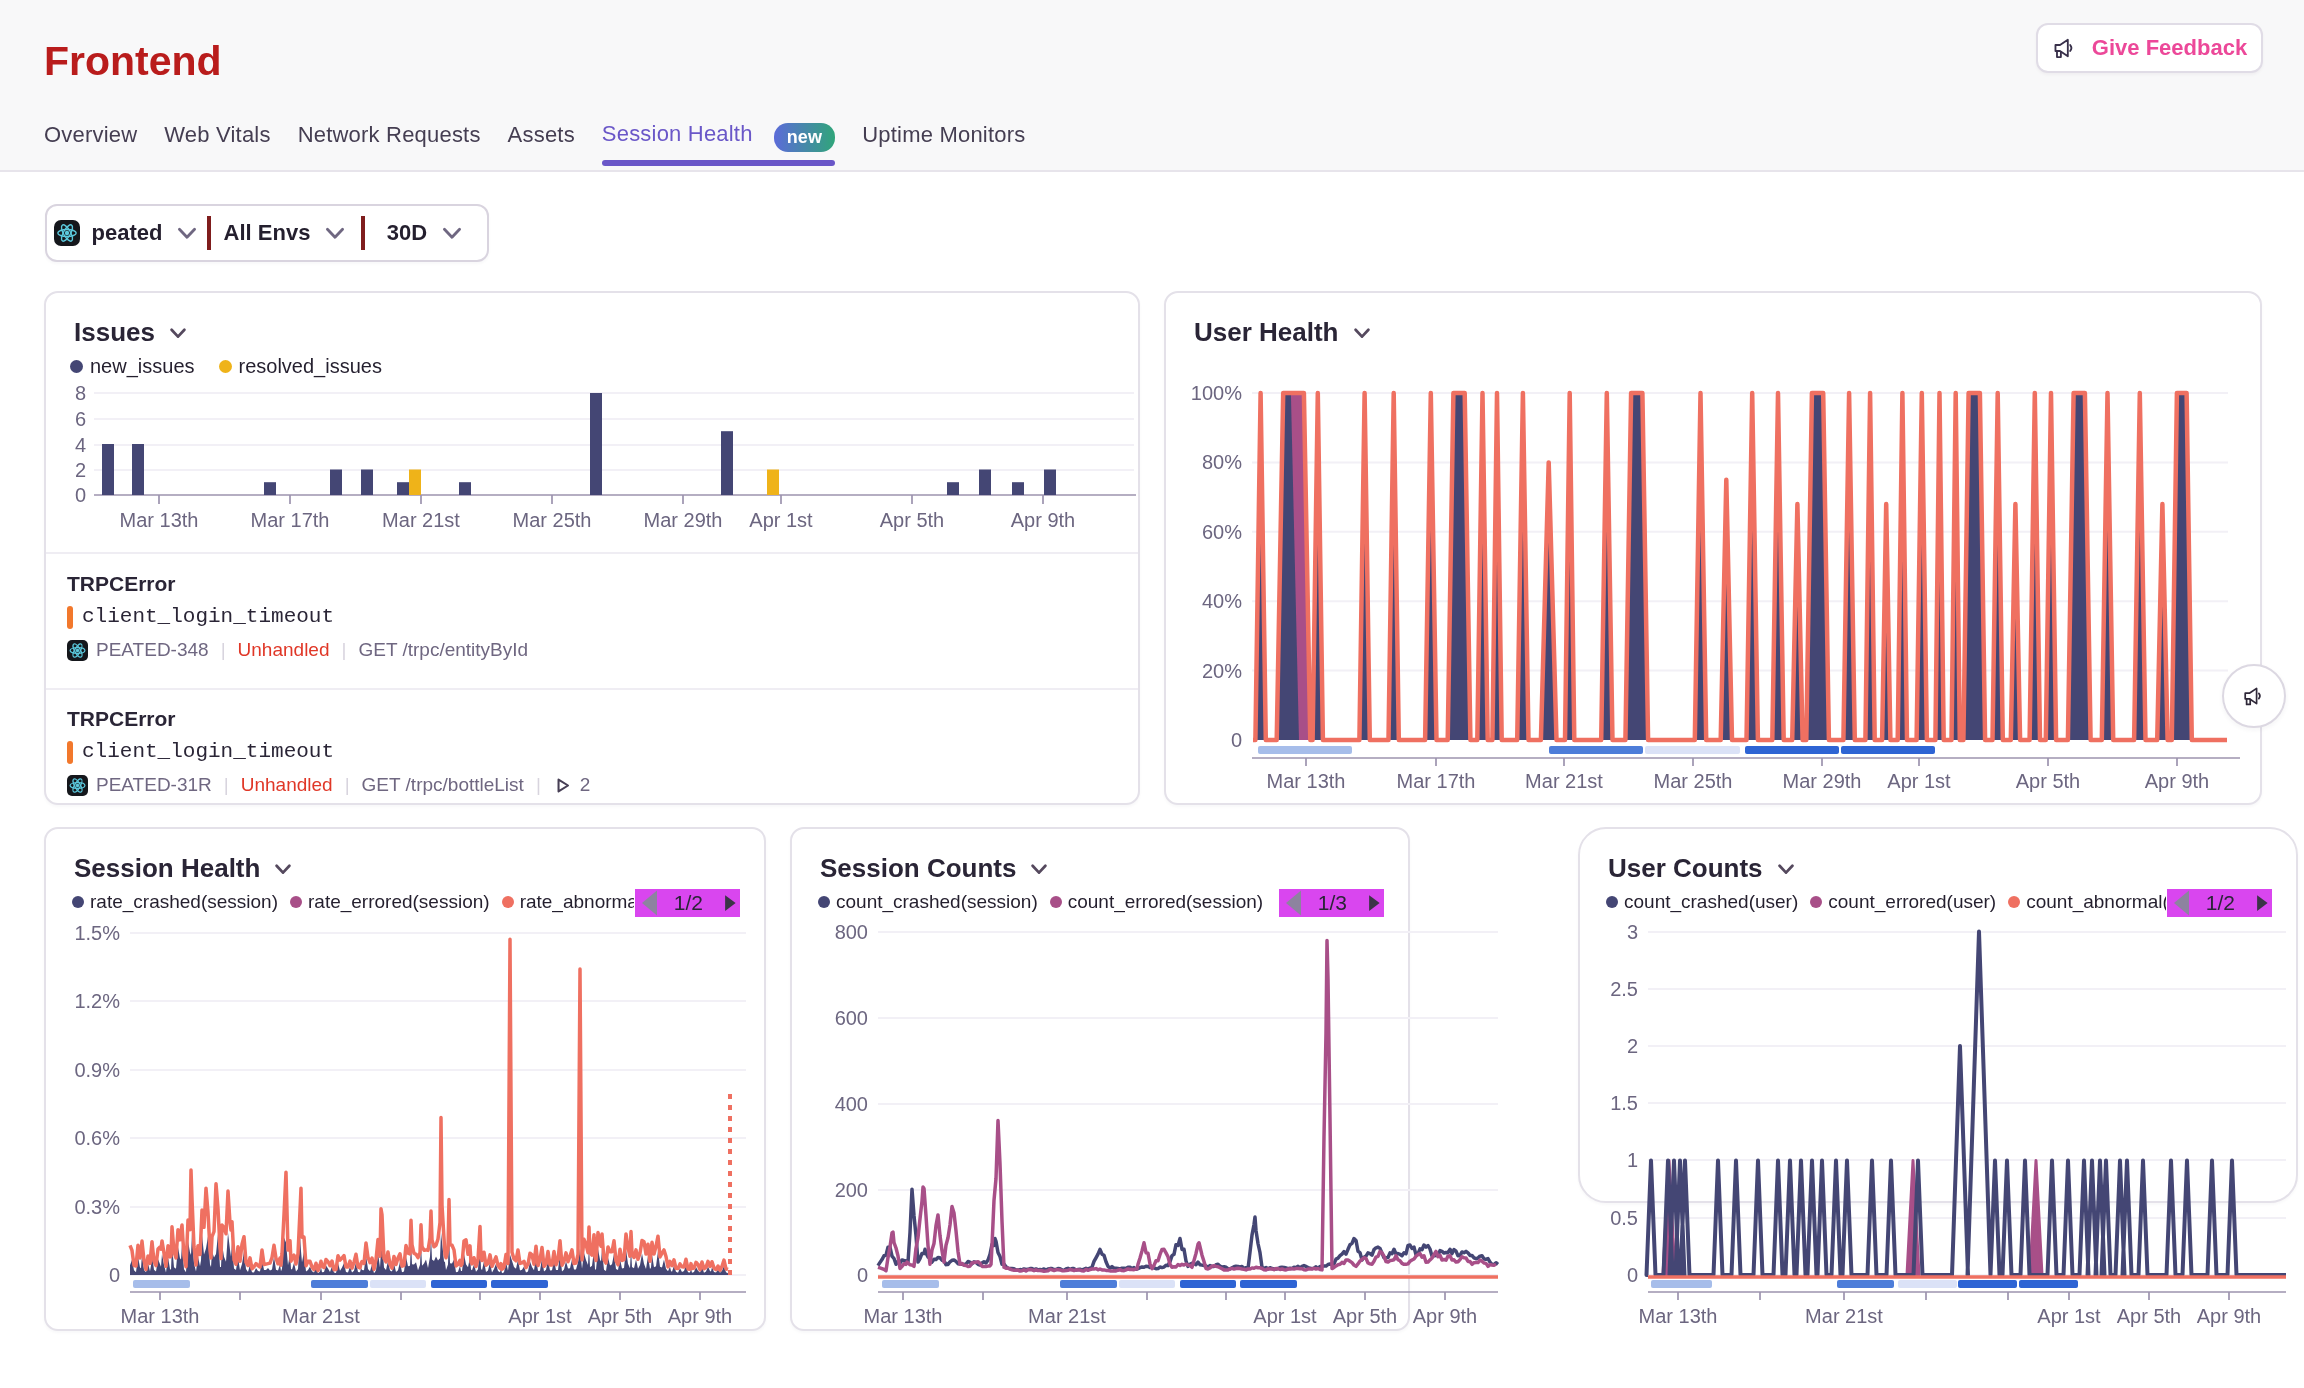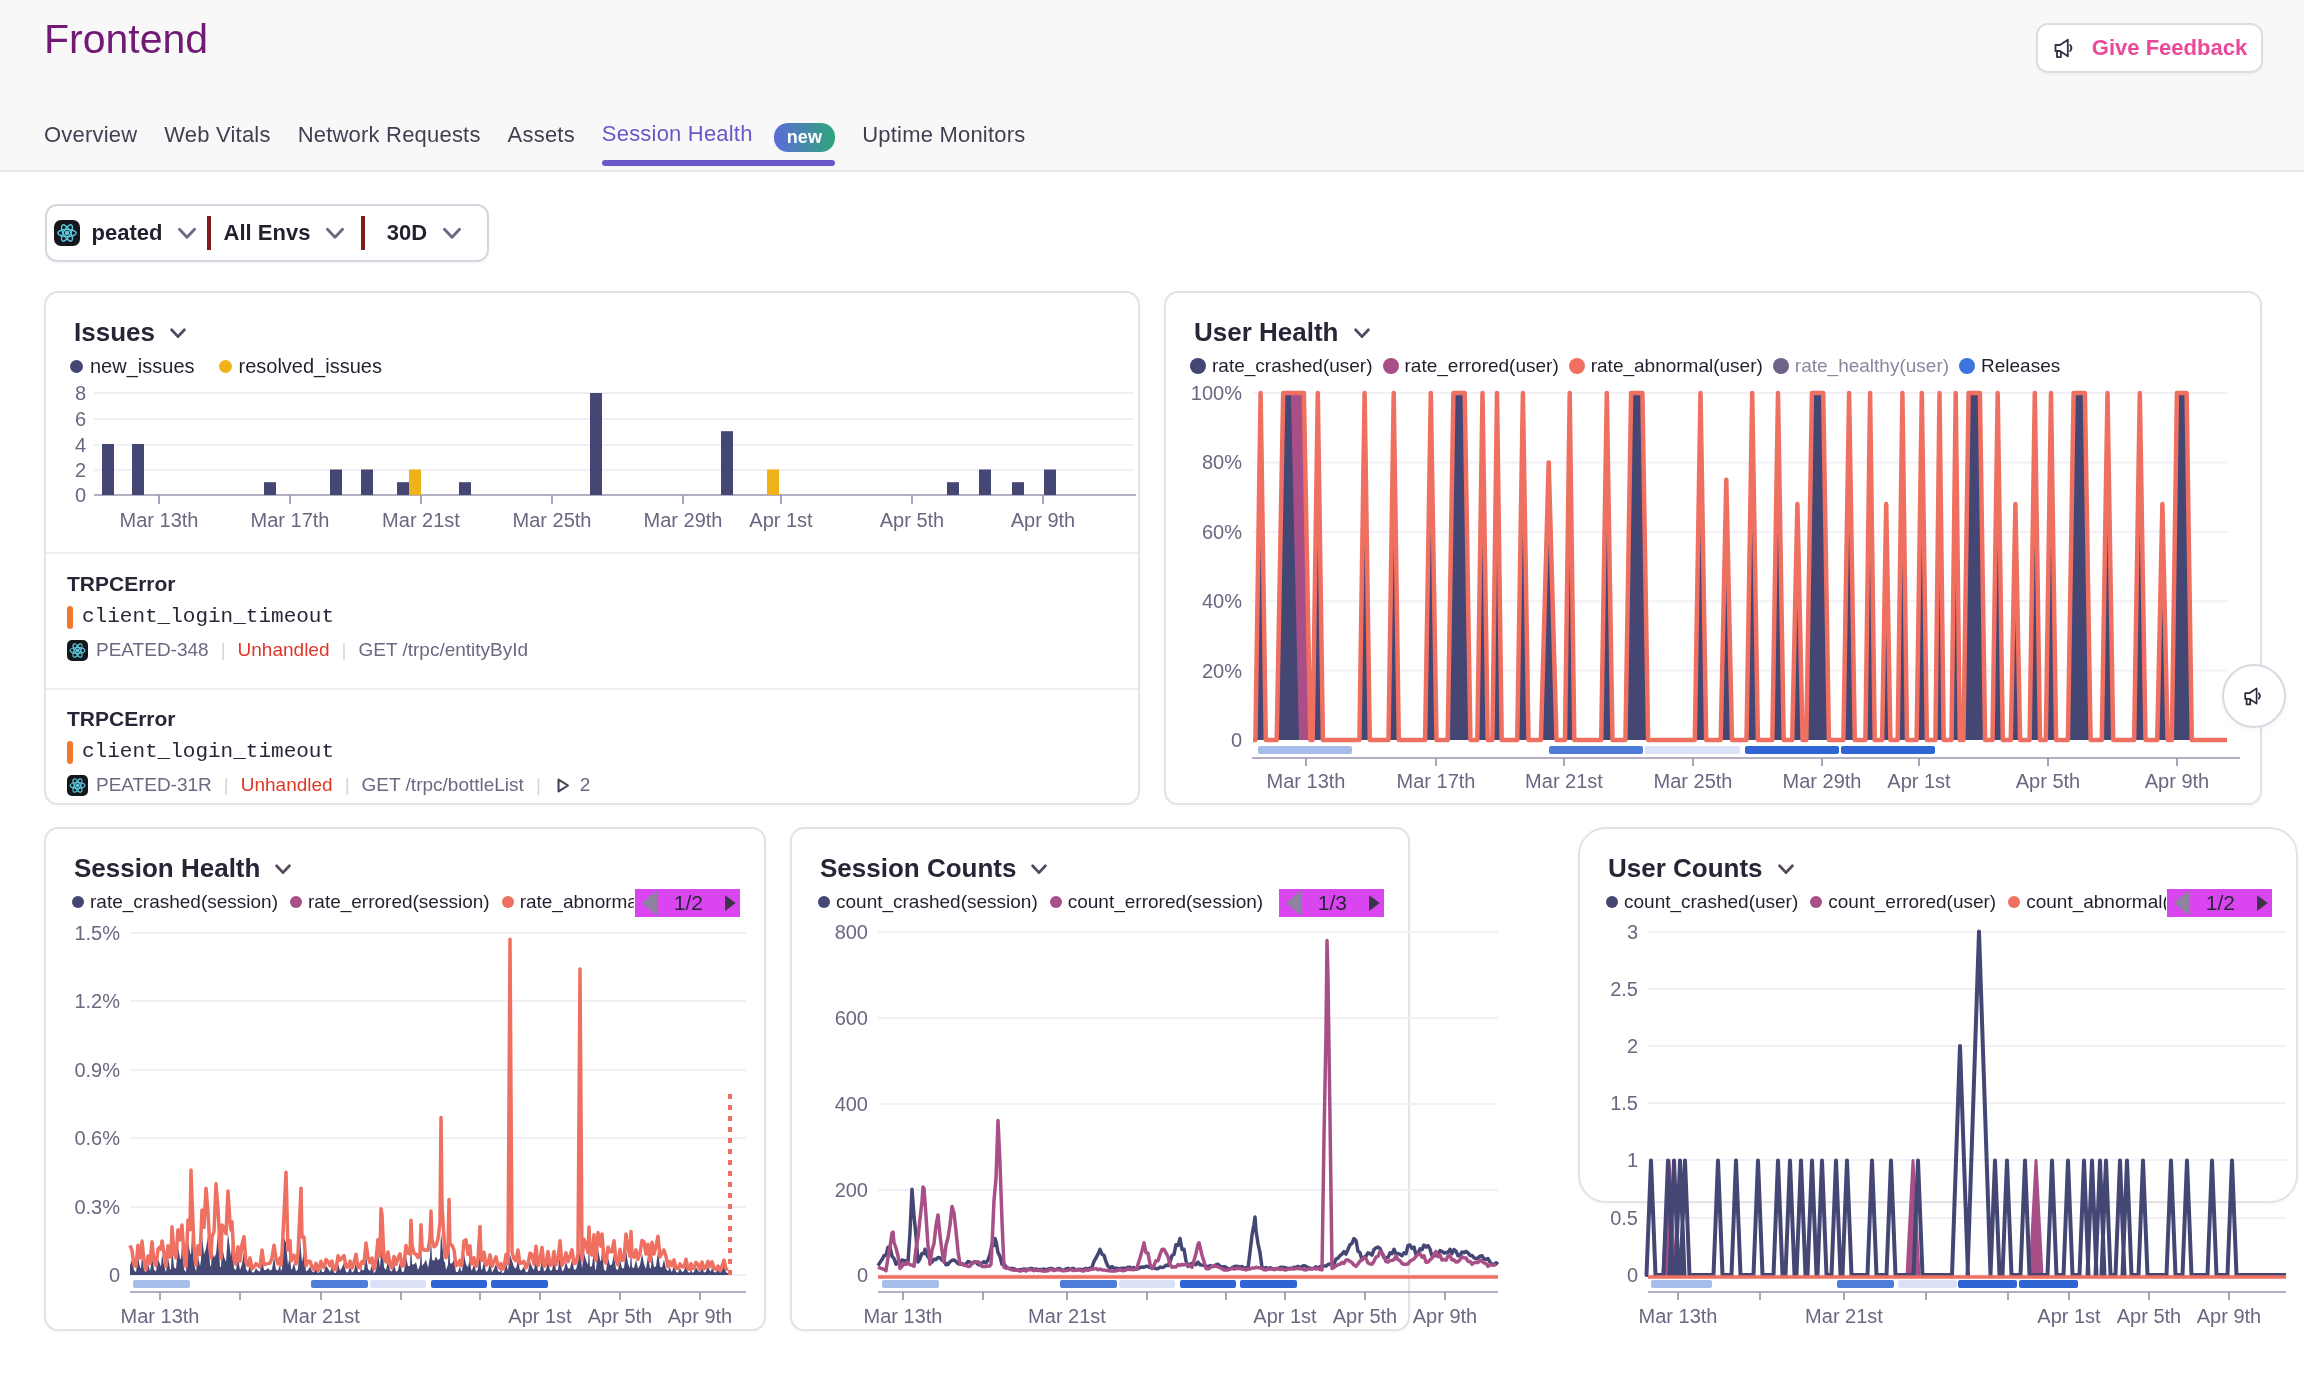--- a/index.html
+++ b/index.html
@@ -1,16 +1,16 @@
 <!DOCTYPE html>
 <html><head><meta charset="utf-8"><style>
 * { margin:0; padding:0; box-sizing:border-box; }
 html,body { width:2304px; height:1388px; background:#fff; font-family:"Liberation Sans", sans-serif; position:relative; overflow:hidden; }
 .hdr { position:absolute; left:0; top:0; width:2304px; height:172px; background:#f8f8f9; border-bottom:2px solid #e7e4eb; }
-.h1 { position:absolute; left:44px; top:16px; font-size:41px; font-weight:400; color:#701a75; }
+.h1 { position:absolute; left:44px; top:38px; font-size:41px; font-weight:700; color:#b91c1c; }
 .fb { position:absolute; left:2036px; top:23px; width:227px; height:50px; background:#fff; border:2px solid #e0dce6; border-radius:12px; display:flex; align-items:center; justify-content:center; gap:14px; font-size:22px; font-weight:700; color:#ec4899; box-shadow:0 2px 3px rgba(43,34,51,0.04); }
 .tabs { position:absolute; left:44px; bottom:0; display:flex; gap:27px; align-items:flex-end; }
 .tab { font-size:22px; letter-spacing:0.2px; color:#453e52; padding-bottom:22px; position:relative; display:flex; gap:21px; align-items:center; }
 .tab.active { color:#6a57c8; }
 .tab.active .uline { position:absolute; left:0; right:0; bottom:4px; height:6px; background:#6a57c8; border-radius:3px; }
 .newb { display:inline-block; position:relative; top:4px; background:linear-gradient(90deg,#5c6bd9,#30a57a); color:#fff; font-size:18px; font-weight:700; border-radius:14px; padding:4px 13px; letter-spacing:0.2px; }
 .fbar { position:absolute; left:45px; top:204px; height:58px; background:#fff; border:2px solid #d9d4df; border-radius:12px; display:flex; align-items:center; box-shadow:0 2px 3px rgba(43,34,51,0.03); }
 .fseg { display:flex; align-items:center; justify-content:center; gap:12px; font-size:22px; font-weight:700; color:#241f2e; height:34px; }
 .fs1 { width:160px; } .fs2 { width:154px; } .fs3 { width:126px; }
 .fseg + .fseg { border-left:4px solid #7f1d1d; }
@@ -170,27 +170,20 @@
         </svg>
         <span>2</span>
       </div>
   </div>
 </div>
 
 <div class="panel" style="left:1164px; top:291px; width:1098px; height:514px;">
   <div class="ptitle">User Health <svg width="22" height="22" viewBox="0 0 24 24">
         <polyline points="5,8.5 12,16 19,8.5" fill="none" stroke="#55495e" stroke-width="3" stroke-linecap="round" stroke-linejoin="round"></polyline>
       </svg></div>
-  <div class="legend leg19 dlg">
-    <span class="litem"><span class="dot" style="background:#444674"></span>rate_crashed(user)</span>
-    <span class="litem"><span class="dot" style="background:#a84f88"></span>rate_errored(user)</span>
-    <span class="litem"><span class="dot" style="background:#ef7061"></span>rate_abnormal(user)</span>
-    <span class="litem muted"><span class="dot" style="background:#6f6287"></span>rate_healthy(user)</span>
-    <span class="litem"><span class="dot" style="background:#3d74e0"></span>Releases</span>
-  </div>
   <div class="chartbox" style="left:0; top:0;">
       <svg width="1094" height="510" viewBox="0 0 1094 510" font-family="Liberation Sans, sans-serif">
         <line x1="86" y1="100.0" x2="1062" y2="100.0" stroke="#f2f0f6" stroke-width="2"></line>
         <text x="76" y="107.0" text-anchor="end" font-size="20" fill="#6c6680">100%</text>
         <line x1="86" y1="169.4" x2="1062" y2="169.4" stroke="#f2f0f6" stroke-width="2"></line>
         <text x="76" y="176.4" text-anchor="end" font-size="20" fill="#6c6680">80%</text>
         <line x1="86" y1="238.8" x2="1062" y2="238.8" stroke="#f2f0f6" stroke-width="2"></line>
         <text x="76" y="245.8" text-anchor="end" font-size="20" fill="#6c6680">60%</text>
         <line x1="86" y1="308.2" x2="1062" y2="308.2" stroke="#f2f0f6" stroke-width="2"></line>
         <text x="76" y="315.2" text-anchor="end" font-size="20" fill="#6c6680">40%</text>

